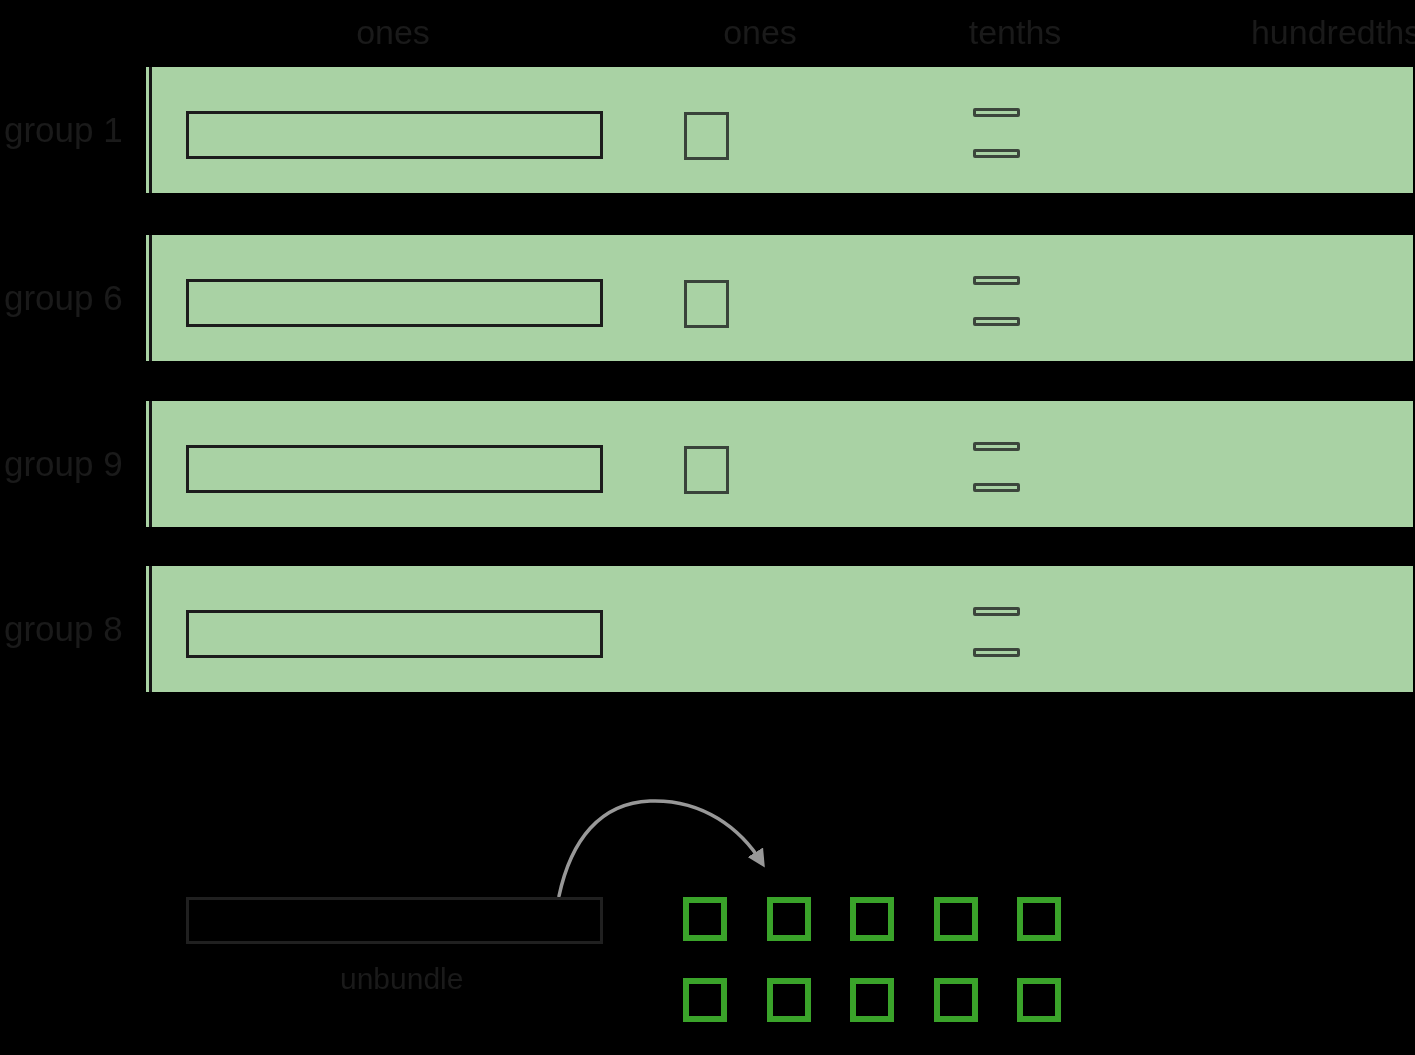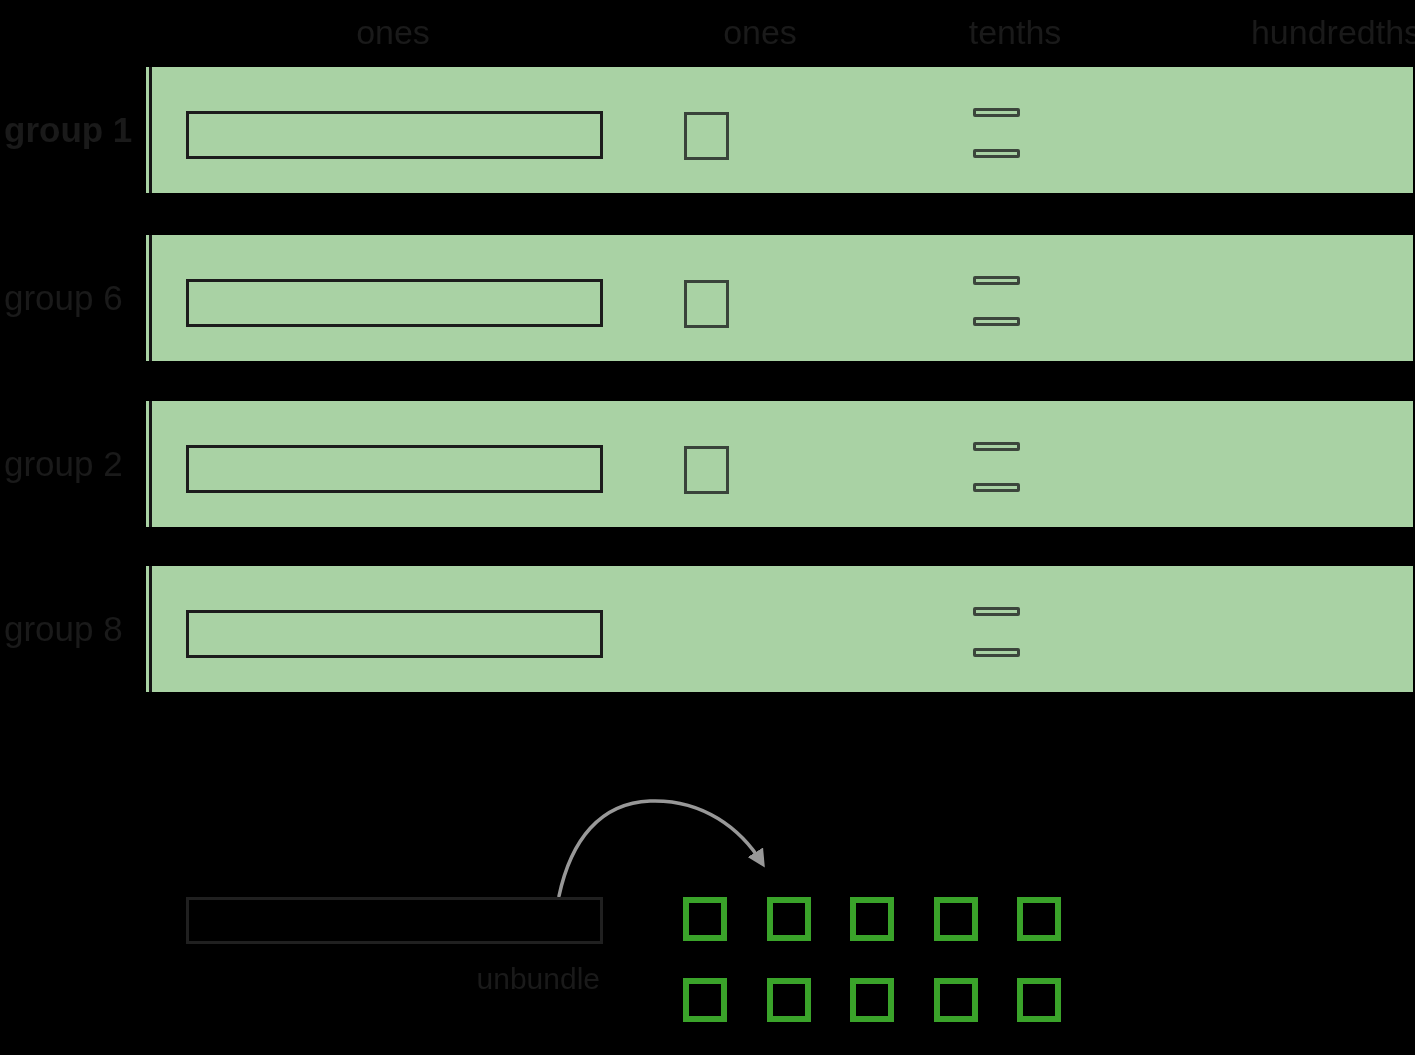--- a/index.html
+++ b/index.html
@@ -83,21 +83,21 @@
     height: 47px;
     border: 3px solid #202020;
     box-sizing: border-box;
     background: transparent;
   }
   .u-label {
     position: absolute;
     left: 340px;
     top: 962px;
     width: 260px;
-    text-align: right;
+    text-align: left;
     font-size: 30px;
     color: var(--text, #1a1a1a);
   }
   .arrow-svg {
     position: absolute;
     left: 0;
     top: 0;
     width: 1415px;
     height: 1055px;
     pointer-events: none;
@@ -124,37 +124,37 @@
 <div class="canvas">
 
   <div>
     <div class="col-header" style="left:393px">ones</div>
     <div class="col-header" style="left:760px">ones</div>
     <div class="col-header" style="left:1015px">tenths</div>
     <div class="col-header" style="left:1336px">hundredths</div>
   </div>
 
   <div id="groups">
-      <div class="group-label" style="top: 67px; font-weight: bold;">group 1</div>
+      <div class="group-label" style="top: 67px;">group 1</div>
       <div class="group-row" style="top: 67px;">
         <div class="row-left-mark"></div>
         <div class="tens-rod"></div>
         <div class="ones-square"></div>
         <div class="tenth-bar" style="top: 41px;"></div>
         <div class="tenth-bar" style="top: 82px;"></div>
       </div>
       <div class="group-label" style="top: 235px;">group 6</div>
       <div class="group-row" style="top: 235px;">
         <div class="row-left-mark"></div>
         <div class="tens-rod"></div>
         <div class="ones-square"></div>
         <div class="tenth-bar" style="top: 41px;"></div>
         <div class="tenth-bar" style="top: 82px;"></div>
       </div>
-      <div class="group-label" style="top: 401px;">group 2</div>
+      <div class="group-label" style="top: 401px;">group 9</div>
       <div class="group-row" style="top: 401px;">
         <div class="row-left-mark"></div>
         <div class="tens-rod"></div>
         <div class="ones-square"></div>
         <div class="tenth-bar" style="top: 41px;"></div>
         <div class="tenth-bar" style="top: 82px;"></div>
       </div>
       <div class="group-label" style="top: 566px;">group 8</div>
       <div class="group-row" style="top: 566px;">
         <div class="row-left-mark"></div>

